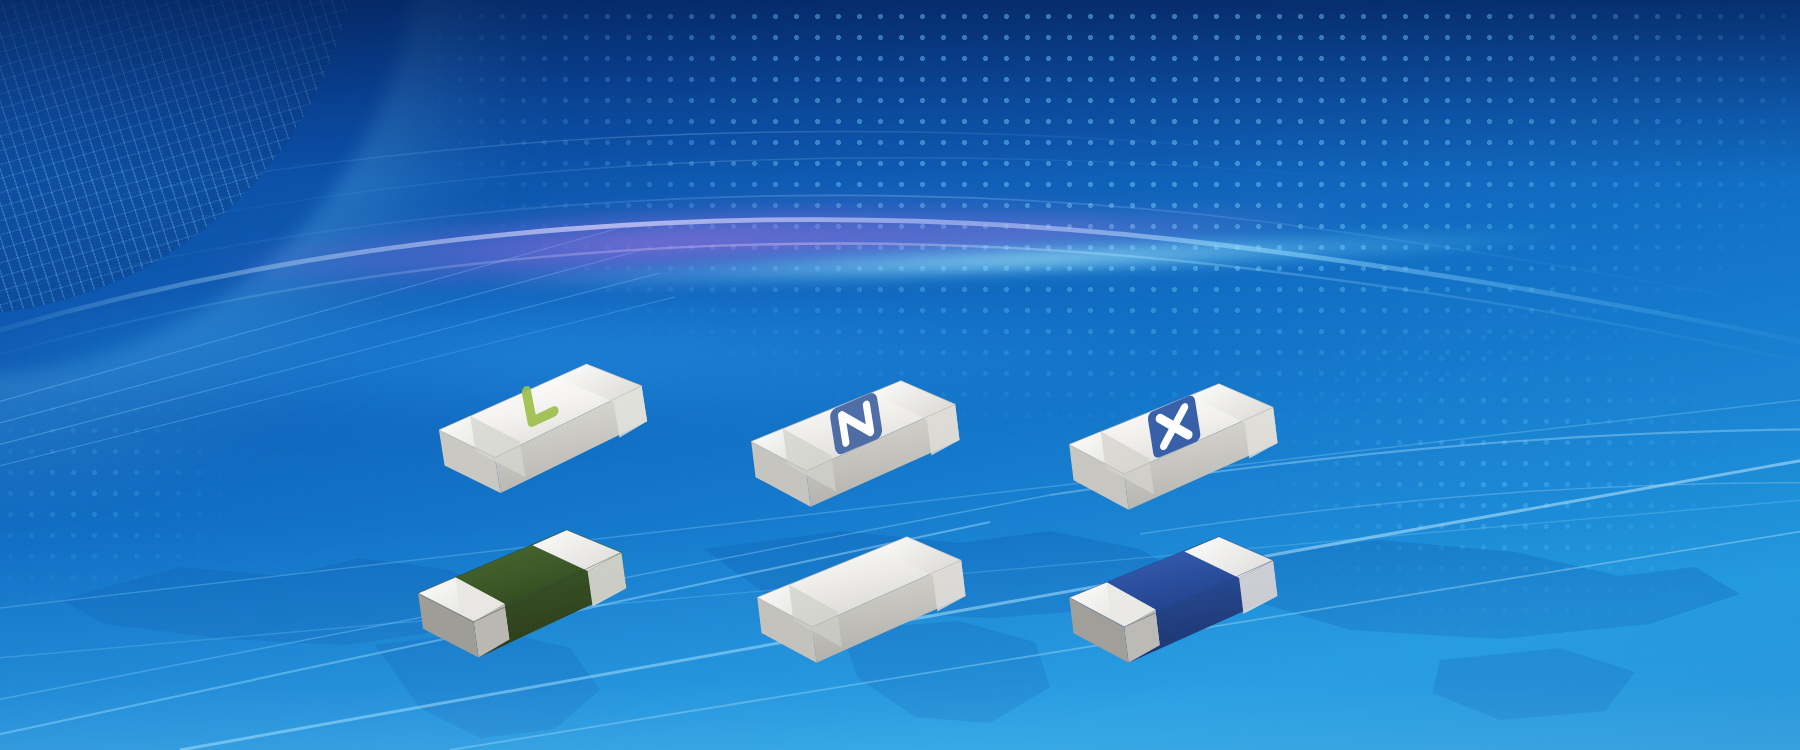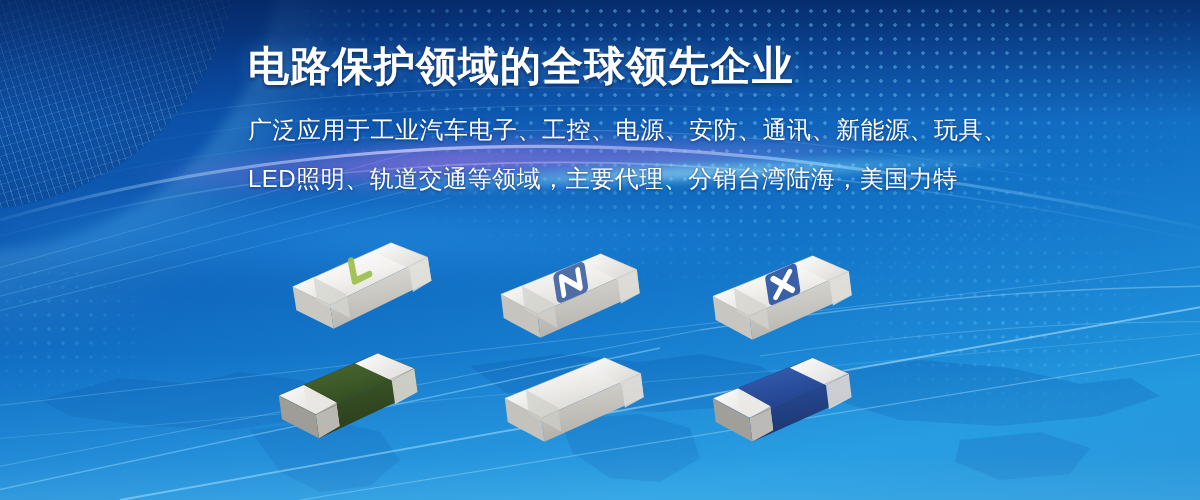--- a/index.html
+++ b/index.html
@@ -214,25 +214,20 @@
       <path d="M 700 330 C 900 300, 1060 286, 1240 286" fill="none" stroke="#bfeaff" stroke-width="1.4" opacity="0.35"></path>
       <path d="M 760 356 C 940 330, 1080 320, 1240 322" fill="none" stroke="#bfeaff" stroke-width="1" opacity="0.25"></path>
     </svg>
   </div>
 
   <div class="bluehaze"></div>
   <div class="magenta"></div>
   <div class="cyanglow"></div>
   <div class="bottomlight"></div>
 
-  <div class="copy">
-    <h1 class="headline">电路保护领域的全球领先企业</h1>
-    <p class="subline sub1">广泛应用于工业汽车电子、工控、电源、安防、通讯、新能源、玩具、</p>
-    <p class="subline sub2">LED照明、轨道交通等领域，主要代理、分销台湾陆海，美国力特</p>
-  </div>
 
   <div class="parts">
 
     <div class="part p1">
       <svg viewBox="0 0 150 96" aria-hidden="true">
         <defs>
           <linearGradient id="topA" x1="0" y1="0" x2="0.25" y2="1">
             <stop offset="0%" stop-color="#ffffff"></stop>
               <stop offset="55%" stop-color="#f4f3f0"></stop>
               <stop offset="100%" stop-color="#e2e1dc"></stop>

